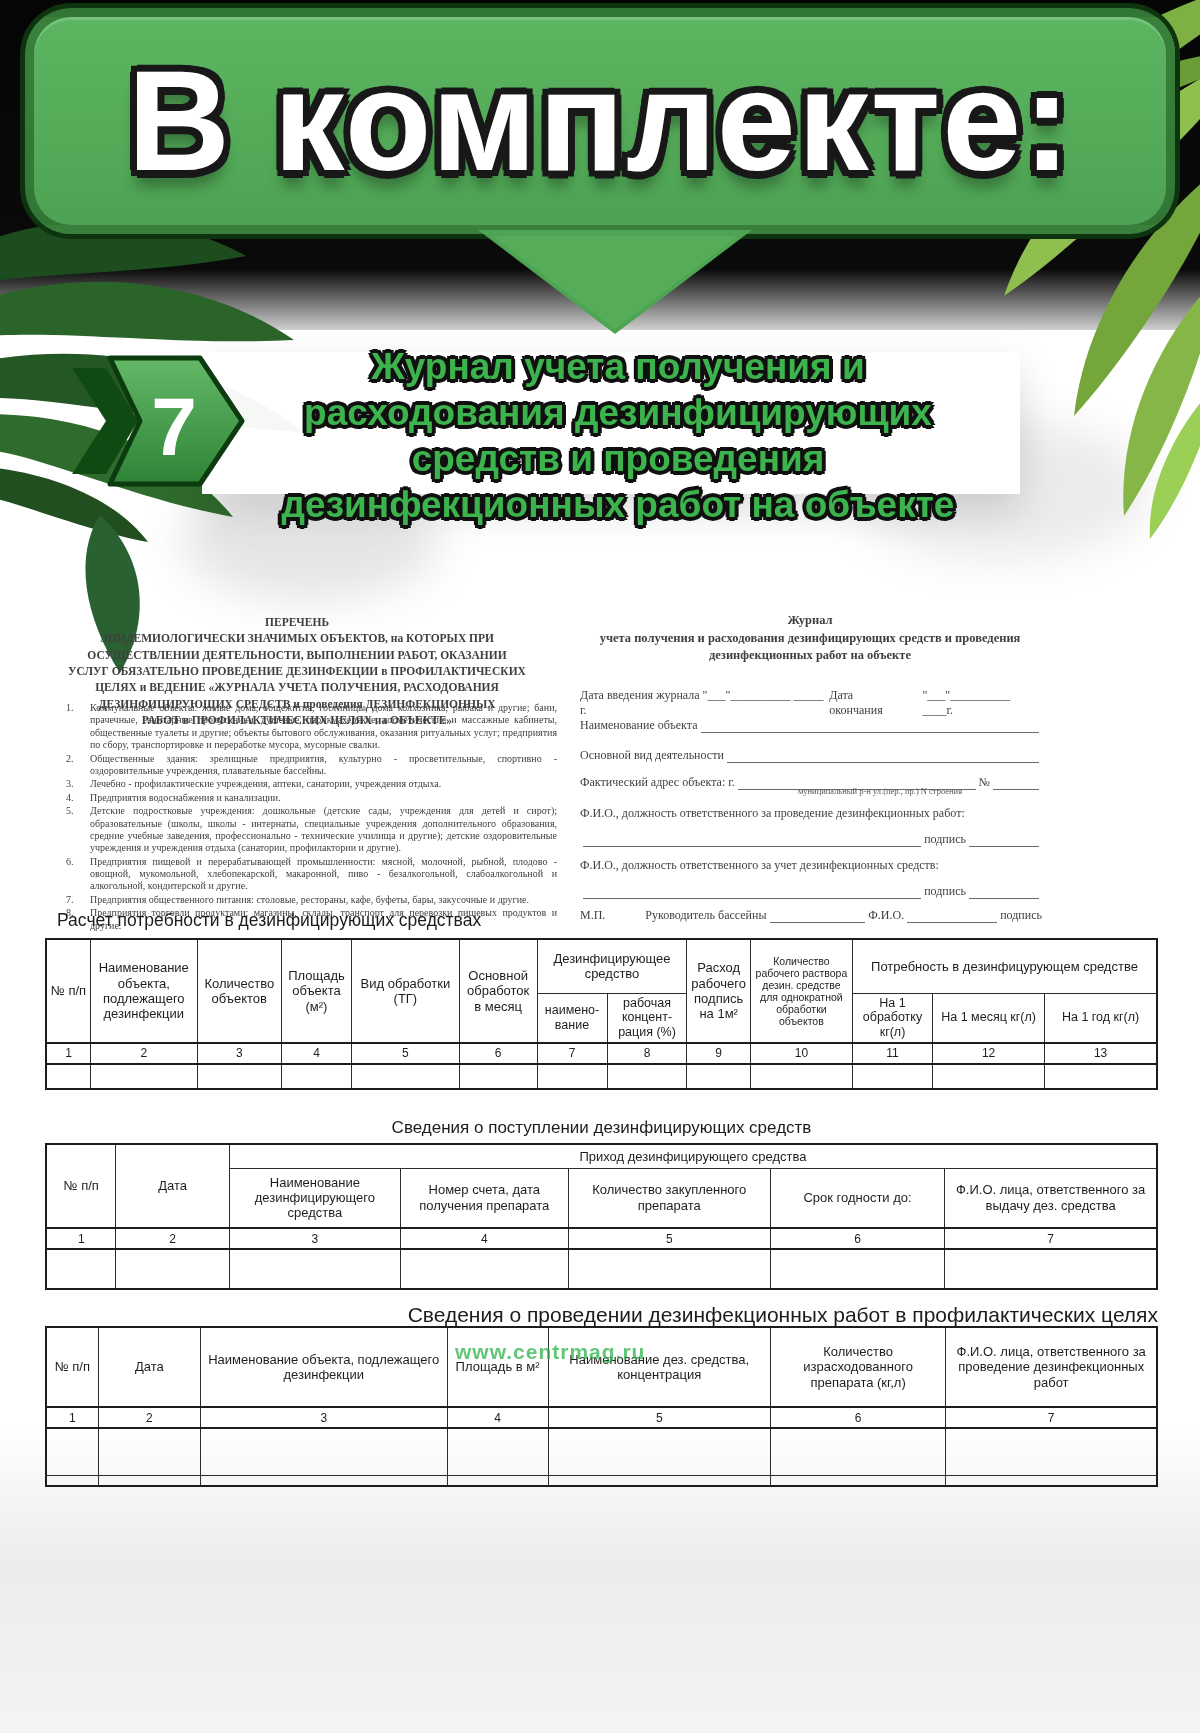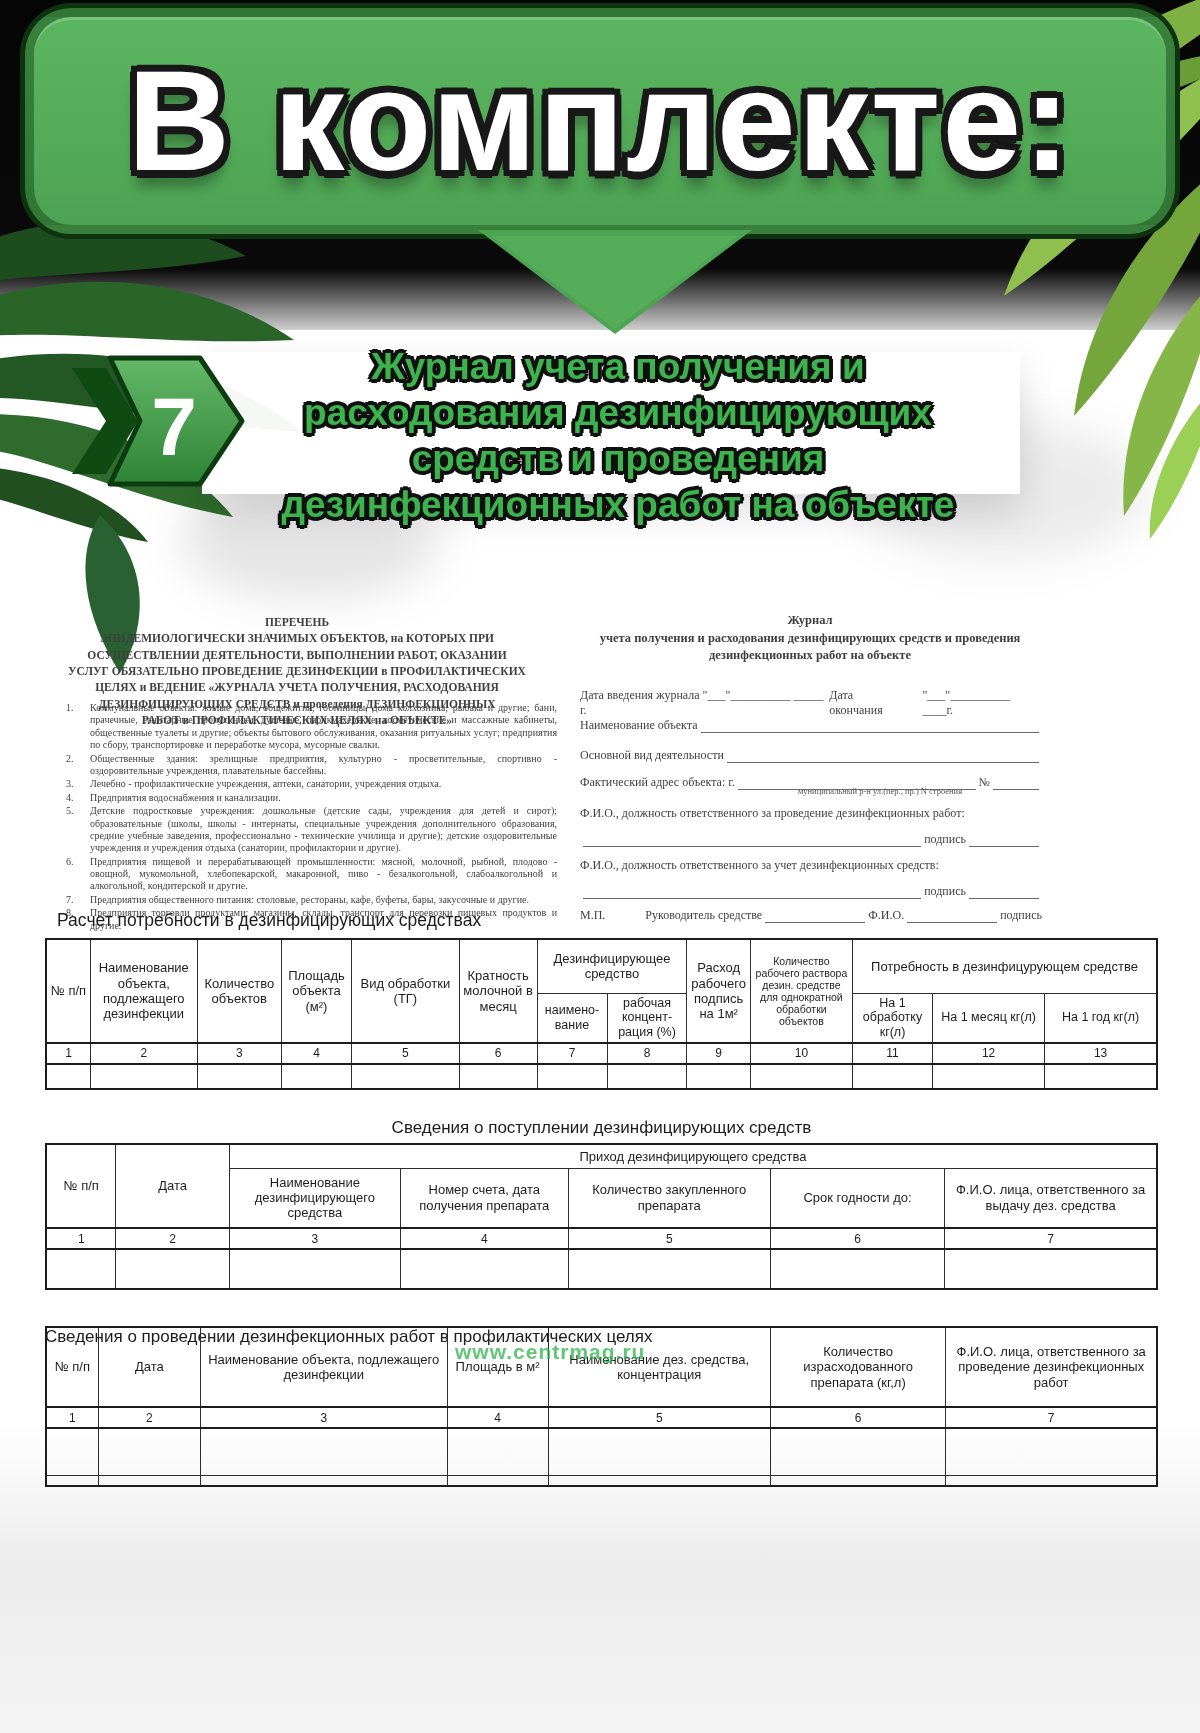--- a/index.html
+++ b/index.html
@@ -79,21 +79,21 @@
   .frow .blank { flex:1; border-bottom:1px solid #6a6a6a; height:13px; margin:0 3px; }
   .frow .blank.fix { flex:0 0 auto; }
   .frow .gap { flex:0 0 22px; }
   .addr-caption { position:absolute; left:760px; top:786px; z-index:5; width:240px; text-align:center;
                   font-family:"Liberation Serif",serif; font-size:8.5px; color:#555; }
 
   
   .tbl-title { position:absolute; z-index:5; font-weight:normal; color:#1c1c1c; }
   .t1-title { left:57px; top:910px; font-size:17.5px; }
   .t2-title { left:45px; top:1118px; width:1113px; text-align:center; font-size:17px; }
-  .t3-title { left:45px; top:1303px; width:1113px; text-align:left; font-size:17px;margin-top:24px; }
+  .t3-title { left:45px; top:1303px; width:1113px; text-align:right; font-size:21px; }
 
   table.sheet {
     position:absolute; z-index:5; left:45px; width:1113px;
     border-collapse:collapse; table-layout:fixed;
     border:2px solid #1d1d1d;
     font-family:"Liberation Sans","DejaVu Sans",sans-serif; color:#1e1e1e;
   }
   table.sheet th, table.sheet td {
     border:1px solid #2d2d2d; text-align:center; vertical-align:middle;
     padding:2px 3px; font-weight:normal;
@@ -231,21 +231,21 @@
     <span>Ф.И.О., должность ответственного за учет дезинфекционных средств:</span>
   </div>
   <div class="frow" style="top:884px">
     <span class="blank"></span>
     <span>подпись</span>
     <span class="blank fix" style="width:70px"></span>
   </div>
   <div class="frow" style="top:908px">
     <span>М.П.</span>
     <span class="gap" style="flex:0 0 40px"></span>
-    <span>Руководитель средстве</span>
+    <span>Руководитель бассейны</span>
     <span class="blank"></span>
     <span>Ф.И.О.</span>
     <span class="blank fix" style="width:90px"></span>
     <span>подпись</span>
   </div>
 
   <div class="tbl-title t1-title">Расчет потребности в дезинфицирующих средствах</div>
   <table class="sheet" id="t1">
     <colgroup>
       <col style="width:4%">
@@ -262,21 +262,21 @@
         <col style="width:10.1%">
         <col style="width:10.1%">
     </colgroup>
     <tbody>
         <tr class="h1">
       <th rowspan="2">№ п/п</th>
       <th rowspan="2">Наименование объекта, подлежащего дезинфекции</th>
       <th rowspan="2">Количество объектов</th>
       <th rowspan="2">Площадь объекта (м²)</th>
       <th rowspan="2">Вид обработки (ТГ)</th>
-      <th rowspan="2">Кратность молочной в месяц</th>
+      <th rowspan="2">Основной обработок в месяц</th>
       <th colspan="2">Дезинфицирующее средство</th>
       <th rowspan="2">Расход рабочего подпись на 1м²</th>
       <th rowspan="2" class="small">Количество рабочего раствора дезин. средстве для однократной обработки объектов</th>
       <th colspan="3">Потребность в дезинфицурующем средстве</th>
     </tr>
     <tr class="h2">
       <th class="pre">наимено-
 вание</th>
       <th class="pre">рабочая
 концент-

